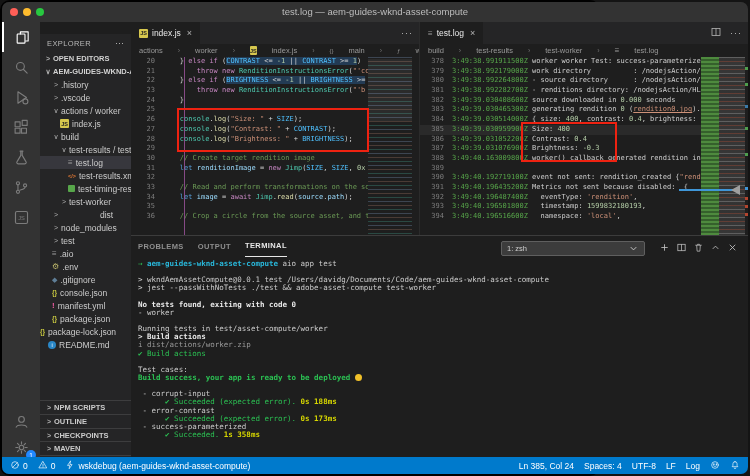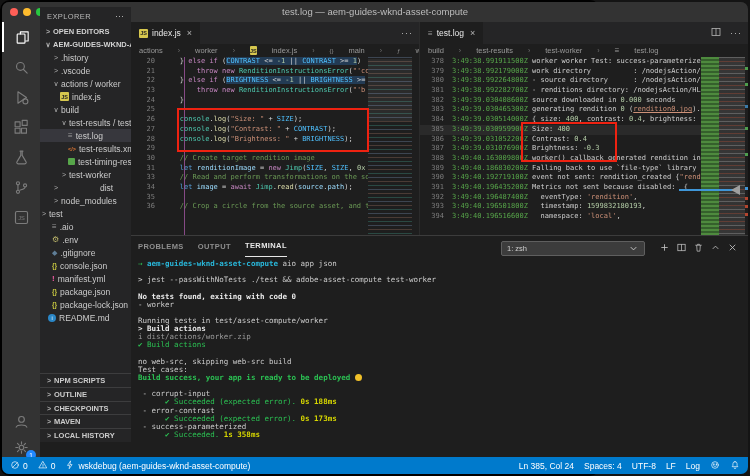--- a/index.html
+++ b/index.html
@@ -16,21 +16,21 @@
   
   .activitybar{position:absolute;left:0;top:20px;width:38px;height:435px;background:#333333;}
   .ab-item{width:38px;height:30px;display:flex;align-items:center;justify-content:center;color:#7c7c7c;box-sizing:border-box;position:relative;}
   .ab-item.active{color:#ffffff;border-left:2px solid #fff;}
   .ab-item svg{width:17px;height:17px;}
   .ab-bottom{position:absolute;left:0;width:38px;}
   .badge{position:absolute;right:4px;bottom:2px;background:#2188ff;color:#fff;border-radius:50%;width:10px;height:10px;
          font-size:6.5px;display:flex;align-items:center;justify-content:center;}
 
   
-  .sidebar{position:absolute;left:38px;top:5px;width:91px;height:435px;background:#252526;overflow:hidden;}
+  .sidebar{position:absolute;left:38px;top:32px;width:91px;height:435px;background:#252526;overflow:hidden;}
   .sb-header{height:18px;display:flex;align-items:center;justify-content:space-between;padding:0 7px;}
   .sb-title{font-size:7.5px;letter-spacing:.4px;color:#b8b8b8;}
   .sb-dots{color:#c0c0c0;font-size:9px;cursor:pointer;}
   .sb-row{height:13px;display:flex;align-items:center;font-size:8.5px;color:#cccccc;white-space:nowrap;overflow:hidden;}
   .sb-row.hdr{font-weight:bold;font-size:7.5px;color:#d2d2d2;}
   .sb-row.sel{background:#37373d;}
   .chev{width:8px;font-size:7px;color:#b0b0b0;flex:0 0 auto;text-align:center;margin-right:1px;}
   .ficon{flex:0 0 auto;margin-right:3px;display:inline-flex;align-items:center;justify-content:center;}
   .badge-js{width:9px;height:9px;background:#d6c74e;color:#1e1e1e;font-size:5.5px;font-weight:bold;display:inline-flex;align-items:center;justify-content:center;border-radius:1px;}
   .g-log{color:#9a9a9a;font-size:8px}.g-xml{color:#e37933;font-size:5.5px;font-weight:bold}
@@ -242,21 +242,21 @@
             <span>test-worker</span>
           </div>
           <div class="sb-row" style="padding-left: 12px; gap: 39px;">
             <span class="chev">&gt;</span>
             <span>dist</span>
           </div>
           <div class="sb-row" style="padding-left: 12px;">
             <span class="chev">&gt;</span>
             <span>node_modules</span>
           </div>
-          <div class="sb-row" style="">
+          <div class="sb-row" style="padding-left: 12px;">
             <span class="chev">&gt;</span>
             <span>test</span>
           </div>
           <div class="sb-row" style="padding-left: 12px;">
             <span class="ficon g-log">≡</span>
             <span>.aio</span>
           </div>
           <div class="sb-row" style="padding-left: 12px;">
             <span class="ficon g-gear">⚙</span>
             <span>.env</span>
@@ -270,21 +270,21 @@
             <span>console.json</span>
           </div>
           <div class="sb-row" style="padding-left: 12px;">
             <span class="ficon g-excl">!</span>
             <span>manifest.yml</span>
           </div>
           <div class="sb-row" style="padding-left: 12px;">
             <span class="ficon g-brace">{}</span>
             <span>package.json</span>
           </div>
-          <div class="sb-row" style="padding-left: 12px;">
+          <div class="sb-row" style="">
             <span class="ficon g-brace">{}</span>
             <span>package-lock.json</span>
           </div>
           <div class="sb-row" style="padding-left: 8px;">
             <span class="ficon g-info">i</span>
             <span>README.md</span>
           </div>
         </div>
       <div class="sb-sections" id="sections">
           <div class="sb-section">
@@ -343,20 +343,21 @@
             <div class="crow"><span class="lnum">22</span><span class="ltext"><span class="s-fg">    } </span><span class="s-kw">else</span><span class="s-fg"> </span><span class="s-kw">if</span><span class="s-fg"> (</span><span class="s-const s-sel">BRIGHTNESS</span><span class="s-fg s-sel"> &lt;= </span><span class="s-num s-sel">-1</span><span class="s-fg s-sel"> || </span><span class="s-const s-sel">BRIGHTNESS</span><span class="s-fg s-sel"> &gt;=</span></span></div>
             <div class="crow"><span class="lnum">23</span><span class="ltext"><span class="s-fg">        </span><span class="s-kw">throw</span><span class="s-fg"> </span><span class="s-kw">new</span><span class="s-fg"> </span><span class="s-cls">RenditionInstructionsError</span><span class="s-fg">(</span><span class="s-str">"'b</span></span></div>
             <div class="crow"><span class="lnum">24</span><span class="ltext"><span class="s-fg">    }</span></span></div>
             <div class="crow"><span class="lnum">25</span><span class="ltext"></span></div>
             <div class="crow"><span class="lnum">26</span><span class="ltext"><span class="s-fg">    </span><span class="s-cls">console</span><span class="s-fg">.</span><span class="s-fn">log</span><span class="s-fg">(</span><span class="s-str">"Size: "</span><span class="s-fg"> + </span><span class="s-const">SIZE</span><span class="s-fg">);</span></span></div>
             <div class="crow"><span class="lnum">27</span><span class="ltext"><span class="s-fg">    </span><span class="s-cls">console</span><span class="s-fg">.</span><span class="s-fn">log</span><span class="s-fg">(</span><span class="s-str">"Contrast: "</span><span class="s-fg"> + </span><span class="s-const">CONTRAST</span><span class="s-fg">);</span></span></div>
             <div class="crow"><span class="lnum">28</span><span class="ltext"><span class="s-fg">    </span><span class="s-cls">console</span><span class="s-fg">.</span><span class="s-fn">log</span><span class="s-fg">(</span><span class="s-str">"Brightness: "</span><span class="s-fg"> + </span><span class="s-const">BRIGHTNESS</span><span class="s-fg">);</span></span></div>
             <div class="crow"><span class="lnum">29</span><span class="ltext"></span></div>
             <div class="crow"><span class="lnum">30</span><span class="ltext"><span class="s-fg">    </span><span class="s-cmt">// Create target rendition image</span></span></div>
             <div class="crow"><span class="lnum">31</span><span class="ltext"><span class="s-fg">    </span><span class="s-blue">let</span><span class="s-fg"> </span><span class="s-var">renditionImage</span><span class="s-fg"> = </span><span class="s-kw">new</span><span class="s-fg"> </span><span class="s-cls">Jimp</span><span class="s-fg">(</span><span class="s-const">SIZE</span><span class="s-fg">, </span><span class="s-const">SIZE</span><span class="s-fg">, </span><span class="s-num">0x</span></span></div>
+            <div class="crow"><span class="lnum">32</span><span class="ltext"></span></div>
             <div class="crow"><span class="lnum">33</span><span class="ltext"><span class="s-fg">    </span><span class="s-cmt">// Read and perform transformations on the so</span></span></div>
             <div class="crow"><span class="lnum">34</span><span class="ltext"><span class="s-fg">    </span><span class="s-blue">let</span><span class="s-fg"> </span><span class="s-var">image</span><span class="s-fg"> = </span><span class="s-kw">await</span><span class="s-fg"> </span><span class="s-cls">Jimp</span><span class="s-fg">.</span><span class="s-fn">read</span><span class="s-fg">(</span><span class="s-var">source</span><span class="s-fg">.</span><span class="s-var">path</span><span class="s-fg">);</span></span></div>
             <div class="crow"><span class="lnum">35</span><span class="ltext"></span></div>
             <div class="crow"><span class="lnum">36</span><span class="ltext"><span class="s-fg">    </span><span class="s-cmt">// Crop a circle from the source asset, and t</span></span></div>
           </div>
         <div class="minimap" style="left:237px;width:44px;"></div>
         <div class="mm-slider" style="left:237px;width:44px;top:2px;height:62px;"></div>
         <div class="redbox" style="left:46px;top:51px;width:188px;height:40px;"></div>
       </div>
     </div>
@@ -394,21 +395,21 @@
             <div class="crow"><span class="lnum">379</span><span class="ltext"><span class="s-ts">3:49:38.992179000Z </span><span class="s-logfg">work directory          : /nodejsAction/HL</span></span></div>
             <div class="crow"><span class="lnum">380</span><span class="ltext"><span class="s-ts">3:49:38.992264800Z </span><span class="s-logfg">- source directory      : /nodejsAction/HL</span></span></div>
             <div class="crow"><span class="lnum">381</span><span class="ltext"><span class="s-ts">3:49:38.992282700Z </span><span class="s-logfg">- renditions directory: /nodejsAction/HL</span></span></div>
             <div class="crow"><span class="lnum">382</span><span class="ltext"><span class="s-ts">3:49:39.030408600Z </span><span class="s-logfg">source downloaded in </span><span class="s-num">0.000</span><span class="s-logfg"> seconds</span></span></div>
             <div class="crow"><span class="lnum">383</span><span class="ltext"><span class="s-ts">3:49:39.030465300Z </span><span class="s-logfg">generating rendition </span><span class="s-num">0</span><span class="s-logfg"> (</span><span class="s-link">rendition0.jpg</span><span class="s-logfg">).</span></span></div>
             <div class="crow"><span class="lnum">384</span><span class="ltext"><span class="s-ts">3:49:39.030514000Z </span><span class="s-logfg">{ size: </span><span class="s-num">400</span><span class="s-logfg">, contrast: </span><span class="s-num">0.4</span><span class="s-logfg">, brightness:</span></span></div>
             <div class="crow current"><span class="lnum">385</span><span class="ltext"><span class="s-ts">3:49:39.030959900Z </span><span class="s-logfg">Size: </span><span class="s-num">400</span></span></div>
             <div class="crow"><span class="lnum">386</span><span class="ltext"><span class="s-ts">3:49:39.031052200Z </span><span class="s-logfg">Contrast: </span><span class="s-num">0.4</span></span></div>
             <div class="crow"><span class="lnum">387</span><span class="ltext"><span class="s-ts">3:49:39.031076900Z </span><span class="s-logfg">Brightness: </span><span class="s-num">-0.3</span></span></div>
             <div class="crow"><span class="lnum">388</span><span class="ltext"><span class="s-ts">3:49:40.163009800Z </span><span class="s-logfg">worker() callback generated rendition in</span></span></div>
-            <div class="crow"><span class="lnum">389</span><span class="ltext"><span class="s-ts">3:49:40.186830200Z </span><span class="s-logfg">Falling back to use `file-type` library</span></span></div>
+            <div class="crow"><span class="lnum">389</span></div>
             <div class="crow"><span class="lnum">390</span><span class="ltext"><span class="s-ts">3:49:40.192719100Z </span><span class="s-logfg">event not sent: rendition_created {</span><span class="s-str">"rend</span></span></div>
             <div class="crow"><span class="lnum">391</span><span class="ltext"><span class="s-ts">3:49:40.196435200Z </span><span class="s-logfg">Metrics not sent because disabled:  {</span></span></div>
             <div class="crow"><span class="lnum">392</span><span class="ltext"><span class="s-ts">3:49:40.196487400Z </span><span class="s-logfg">  eventType: </span><span class="s-str">'rendition'</span><span class="s-logfg">,</span></span></div>
             <div class="crow"><span class="lnum">393</span><span class="ltext"><span class="s-ts">3:49:40.196501800Z </span><span class="s-logfg">  timestamp: </span><span class="s-num">1599832180193</span><span class="s-logfg">,</span></span></div>
             <div class="crow"><span class="lnum">394</span><span class="ltext"><span class="s-ts">3:49:40.196516600Z </span><span class="s-logfg">  namespace: </span><span class="s-str">'local'</span><span class="s-logfg">,</span></span></div>
           </div>
         <div class="greenband" style="left:281px;"></div>
         <div class="mm-right" style="left:299px;width:26px;"></div>
         <div class="ruler" id="ruler" style="left:325px;">
             <div class="tick" style="top: 10px; background: rgb(78, 158, 78);"></div>
@@ -451,33 +452,33 @@
               <path d="M5 7h14M10 7V5h4v2M8 7l1 13h6l1-13"></path>
             </svg></span>
         <span><svg viewBox="0 0 24 24" fill="none" stroke="currentColor" stroke-width="1.8">
               <path d="M6 15l6-6 6 6"></path>
             </svg></span>
         <span><svg viewBox="0 0 24 24" fill="none" stroke="currentColor" stroke-width="1.8">
               <path d="M6 6l12 12M18 6L6 18"></path>
             </svg></span>
       </div>
       <div class="term" id="term">
-          <div class="trow"><span class="t-green">→ </span><span class="t-cyan">aem-guides-wknd-asset-compute </span><span class="t-fg">aio app json</span></div>
+          <div class="trow"><span class="t-green">→ </span><span class="t-cyan">aem-guides-wknd-asset-compute </span><span class="t-fg">aio app test</span></div>
           <div class="trow">&nbsp;</div>
+          <div class="trow"><span class="t-fg">&gt; wkndAemAssetCompute@0.0.1 test /Users/davidg/Documents/Code/aem-guides-wknd-asset-compute</span></div>
           <div class="trow"><span class="t-fg">&gt; jest --passWithNoTests ./test &amp;&amp; adobe-asset-compute test-worker</span></div>
           <div class="trow">&nbsp;</div>
           <div class="trow"><span class="t-bold">No tests found, exiting with code 0</span></div>
           <div class="trow"><span class="t-fg">- worker</span></div>
           <div class="trow">&nbsp;</div>
           <div class="trow"><span class="t-fg">Running tests in test/asset-compute/worker</span></div>
           <div class="trow"><span class="t-bold">&gt; Build actions</span></div>
           <div class="trow"><span class="t-gray">i dist/actions/worker.zip</span></div>
           <div class="trow"><span class="t-green">✔ Build actions</span></div>
           <div class="trow">&nbsp;</div>
-          <div class="trow"><span class="t-fg">no web-src, skipping web-src build</span></div>
           <div class="trow"><span class="t-fg">Test cases:</span></div>
           <div class="trow"><span class="t-greenb">Build success, your app is ready to be deployed </span><span class="t-emoji" title="👌"></span></div>
           <div class="trow">&nbsp;</div>
           <div class="trow"><span class="t-fg"> - corrupt-input</span></div>
           <div class="trow"><span class="t-green">      ✔ Succeeded (expected error). </span><span class="t-yellow">0s 188ms</span></div>
           <div class="trow"><span class="t-fg"> - error-contrast</span></div>
           <div class="trow"><span class="t-green">      ✔ Succeeded (expected error). </span><span class="t-yellow">0s 173ms</span></div>
           <div class="trow"><span class="t-fg"> - success-parameterized</span></div>
           <div class="trow"><span class="t-green">      ✔ Succeeded. </span><span class="t-yellow">1s 358ms</span></div>
         </div>

